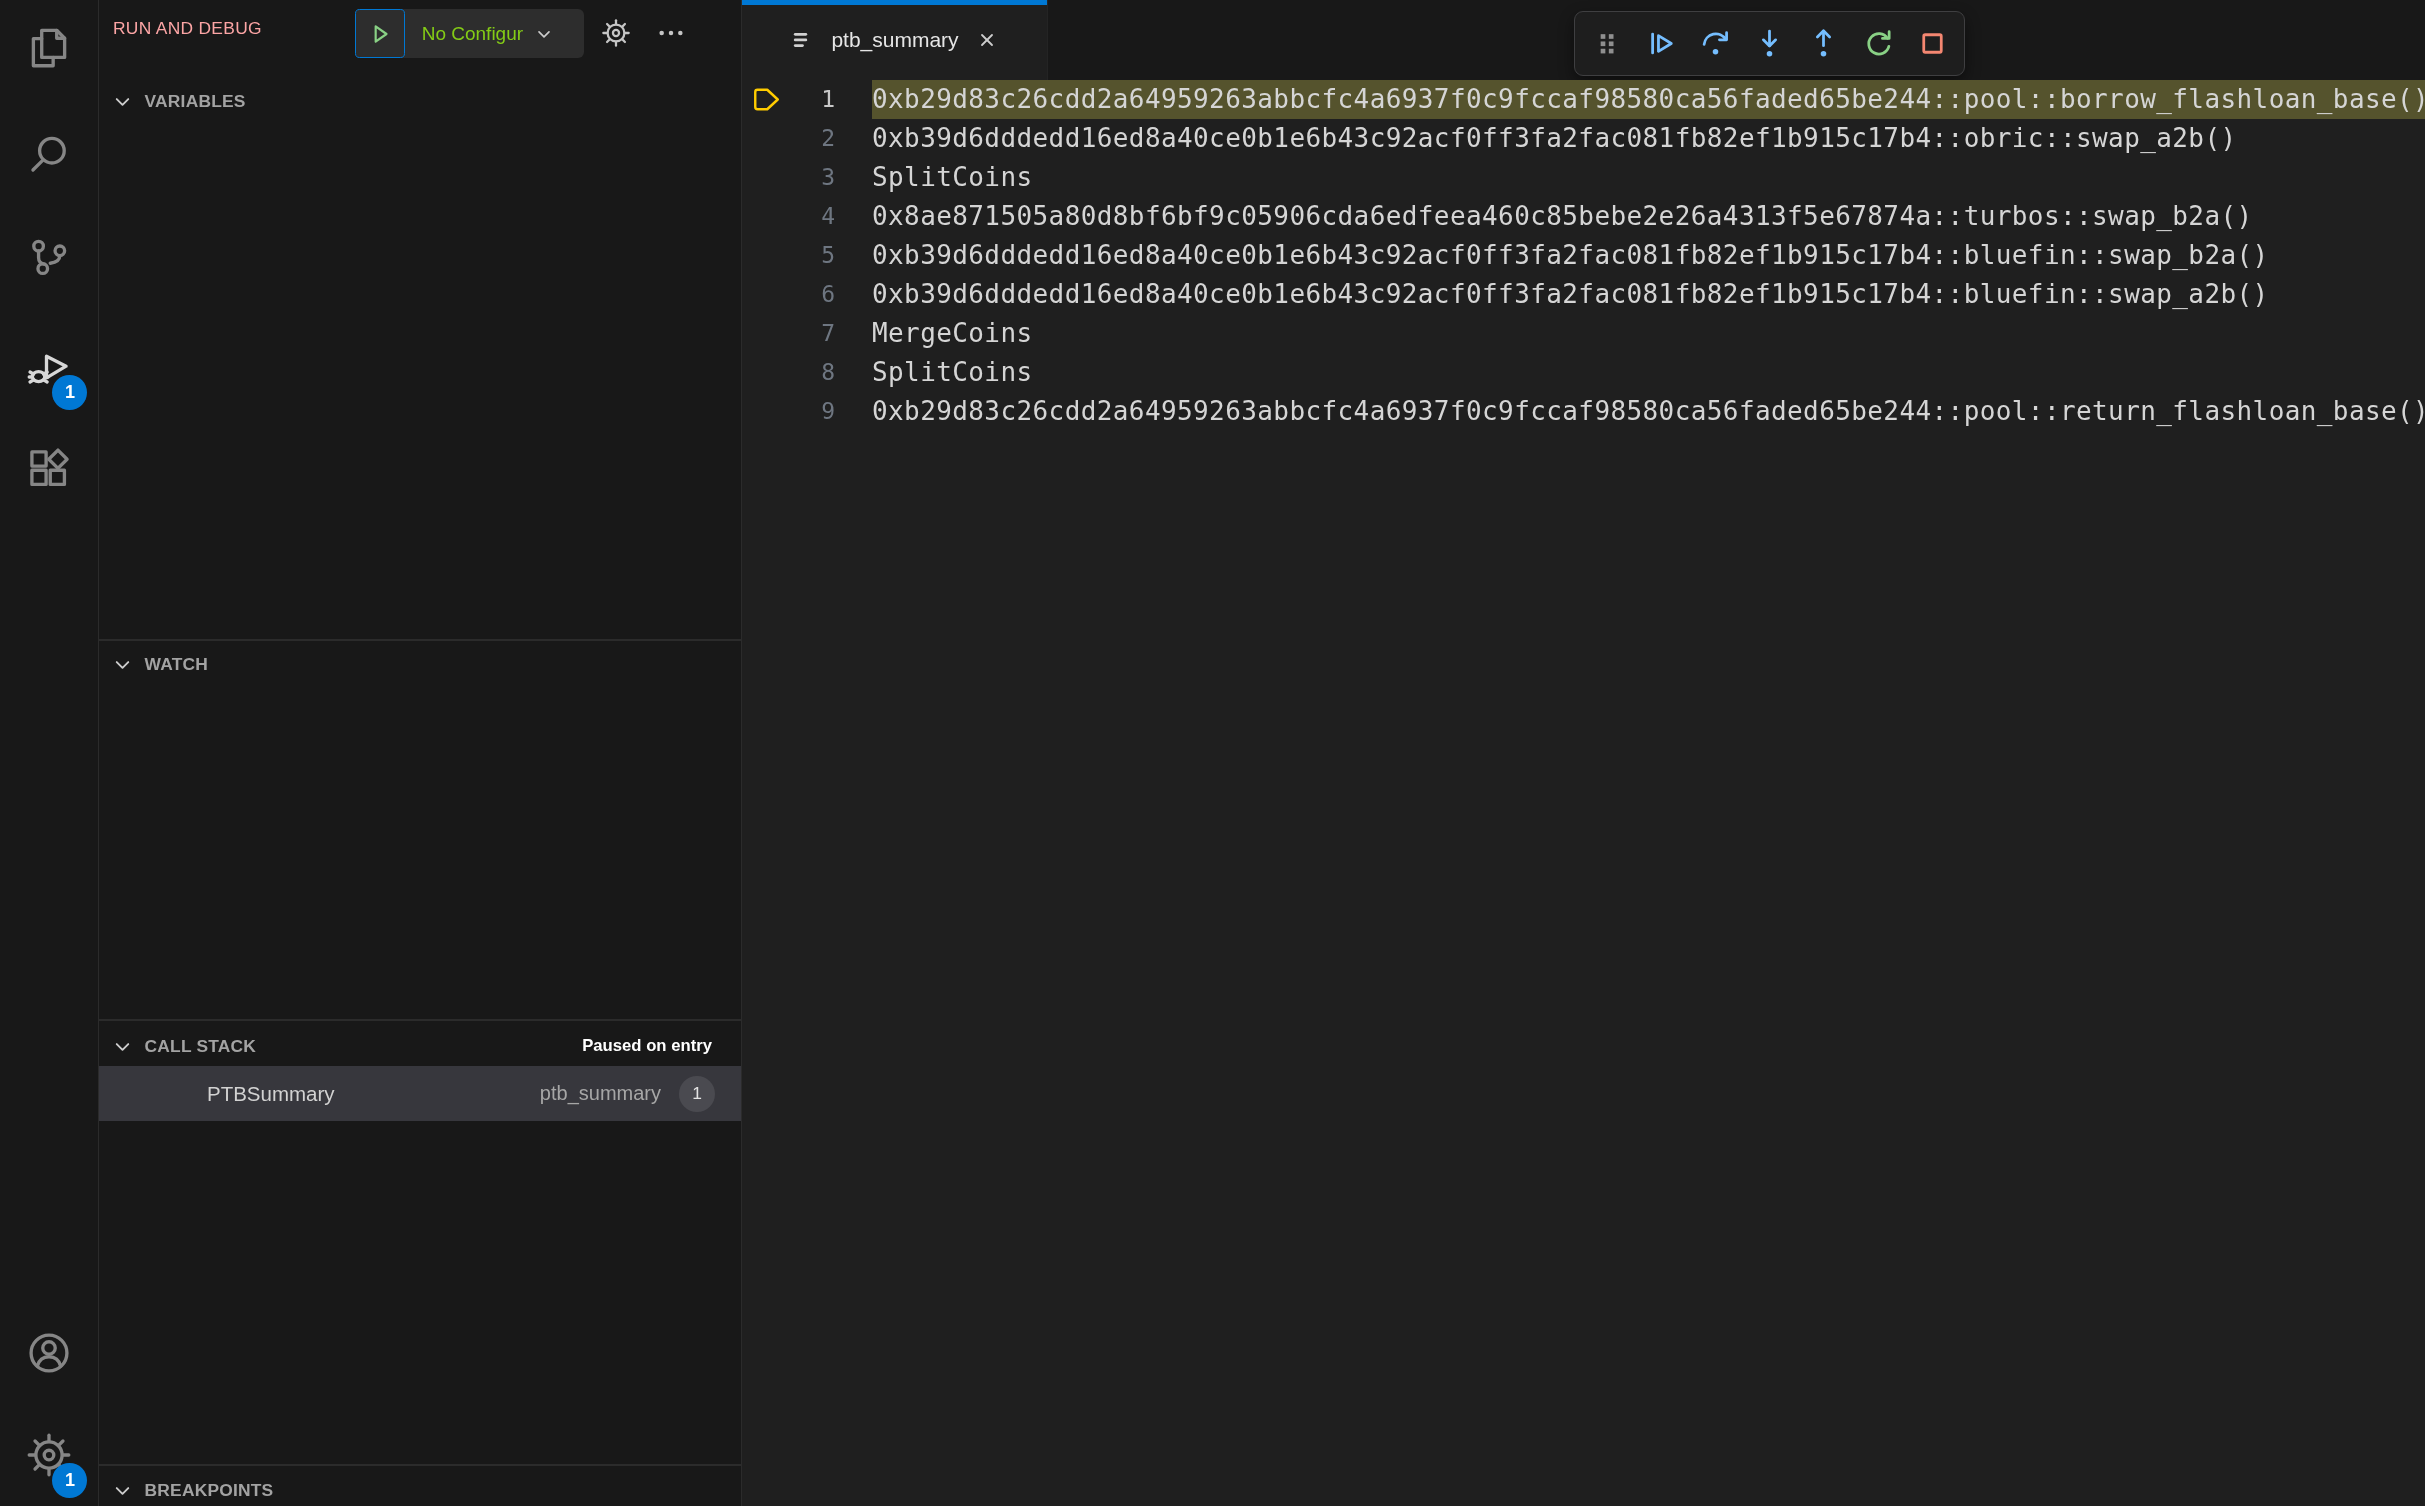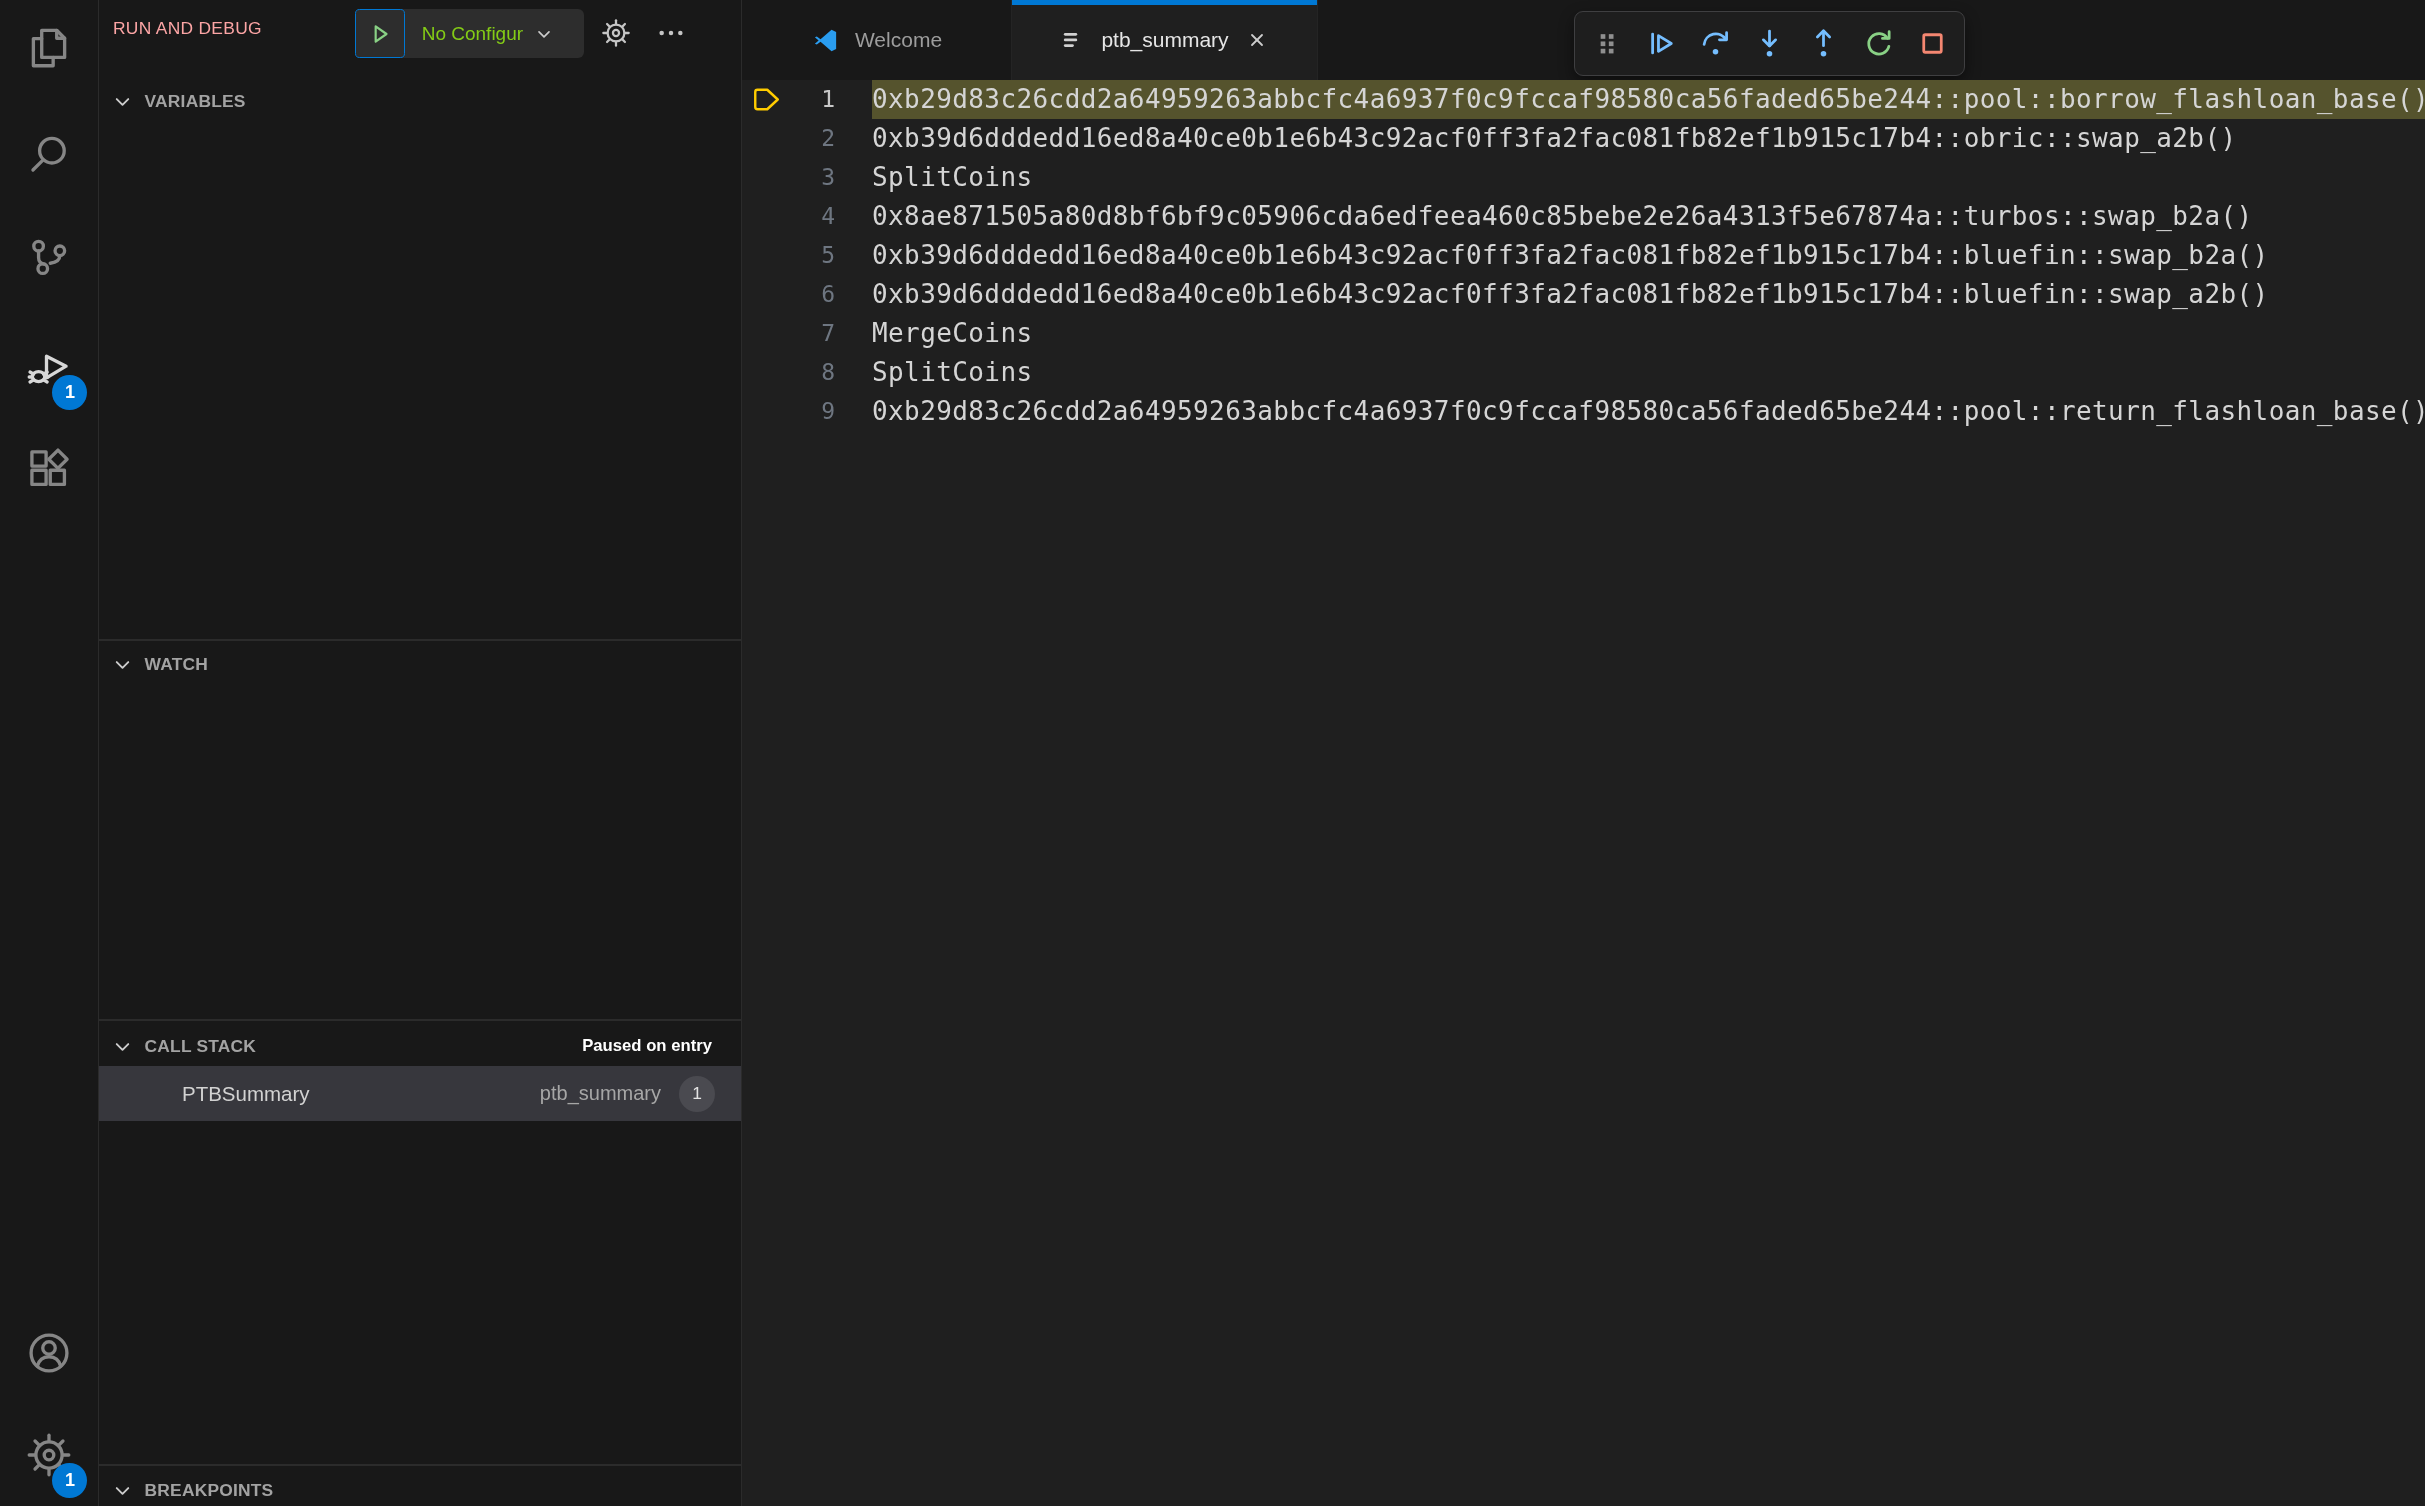--- a/index.html
+++ b/index.html
@@ -42,21 +42,21 @@
   .section-hdr { position:absolute; left:0; width:100%; height:44px; display:flex;
                  align-items:center; cursor:pointer; }
   .section-hdr .chev { margin-left:12px; width:23px; height:23px; }
   .section-hdr .chev svg { width:23px; height:23px; stroke:#cccccc; fill:none; stroke-width:2; stroke-linecap:round; stroke-linejoin:round; }
   .section-label { margin-left:10.6px; font-size:17.4px; font-weight:700; letter-spacing:0.2px; color:#a3a3a3; }
   .divider { position:absolute; left:0; width:100%; height:1.5px; background:#2b2b2b; }
   .paused-status { position:absolute; right:29px; font-size:16.7px; font-weight:700; color:#ffffff; }
 
   .frames { position:absolute; left:0; top:1066px; width:100%; }
   .frame-row { height:55px; background:#37373d; display:flex; align-items:center; cursor:pointer; }
-  .frame-name { margin-left:83px; font-size:20.5px; color:#d2d2d2; }
+  .frame-name { margin-left:108px; font-size:20.5px; color:#d2d2d2; }
   .frame-right { margin-left:auto; margin-right:26px; display:flex; align-items:center; gap:18px; }
   .frame-source { font-size:20px; color:#a6a6a6; }
   .frame-badge { min-width:36px; height:36px; border-radius:18px; background:#4a4a50; color:#e3e3e3;
                  font-size:17.4px; display:flex; align-items:center; justify-content:center; }
 
   
   .editor { position:absolute; left:742px; top:0; width:1684px; height:100%; background:#1f1f1f; }
   .tabbar { position:absolute; left:0; top:0; width:100%; height:80px; background:#181818; display:flex; }
   .tab { position:relative; height:80px; display:flex; align-items:center; justify-content:center;
          gap:15px; cursor:pointer; border-right:0.8px solid #242424; }
@@ -254,26 +254,20 @@
     <div class="section-hdr" style="top:1468px">
       <span class="chev"><svg viewBox="0 0 24 24">
             <path d="M6 9.5 12 15.5 18 9.5"></path>
           </svg></span>
       <span class="section-label">BREAKPOINTS</span>
     </div>
   </div>
 
   <div class="editor">
     <div class="tabbar">
-      <div class="tab tab-welcome">
-        <svg viewBox="0 0 24 24" style="width:29px;height:29px">
-          <path d="M17 3.2 7.9 11 4.8 8.6 3.2 9.4 6.3 12 3.2 14.6 4.8 15.4 7.9 13 17 20.8 20.8 19 V5 Z" fill="#2a9df0"></path>
-        </svg>
-        <span class="tab-label">Welcome</span>
-      </div>
       <div class="tab tab-active">
         <svg class="file-ico" viewBox="0 0 24 24">
           <path d="M5.5 6.5h9.5"></path>
             <path d="M5.5 11.5h9.5"></path>
             <path d="M5.5 16.5h6.5"></path>
         </svg>
         <span class="tab-label">ptb_summary</span>
         <span class="close">
           <svg viewBox="0 0 24 24">
               <path d="M6 6 18 18"></path>

